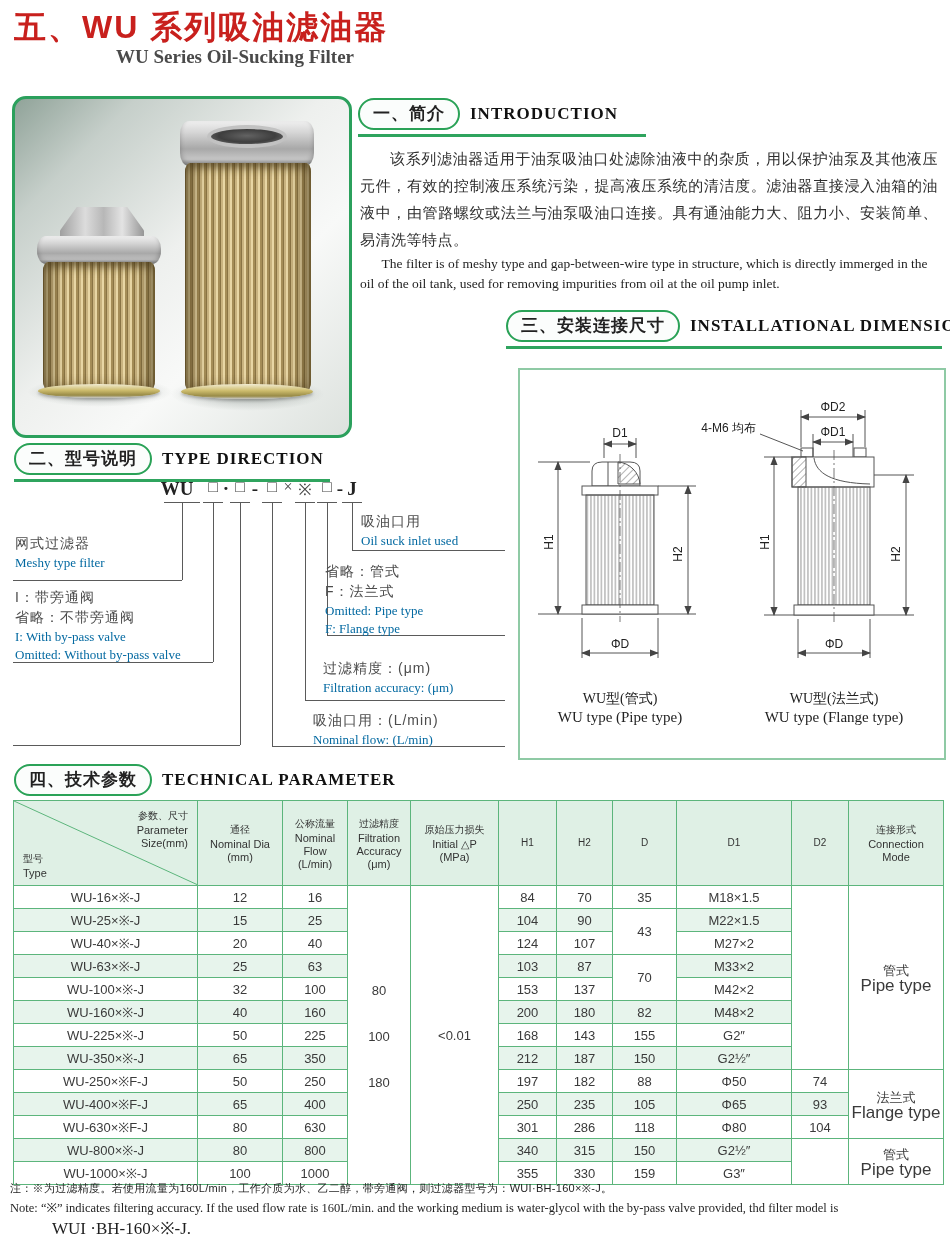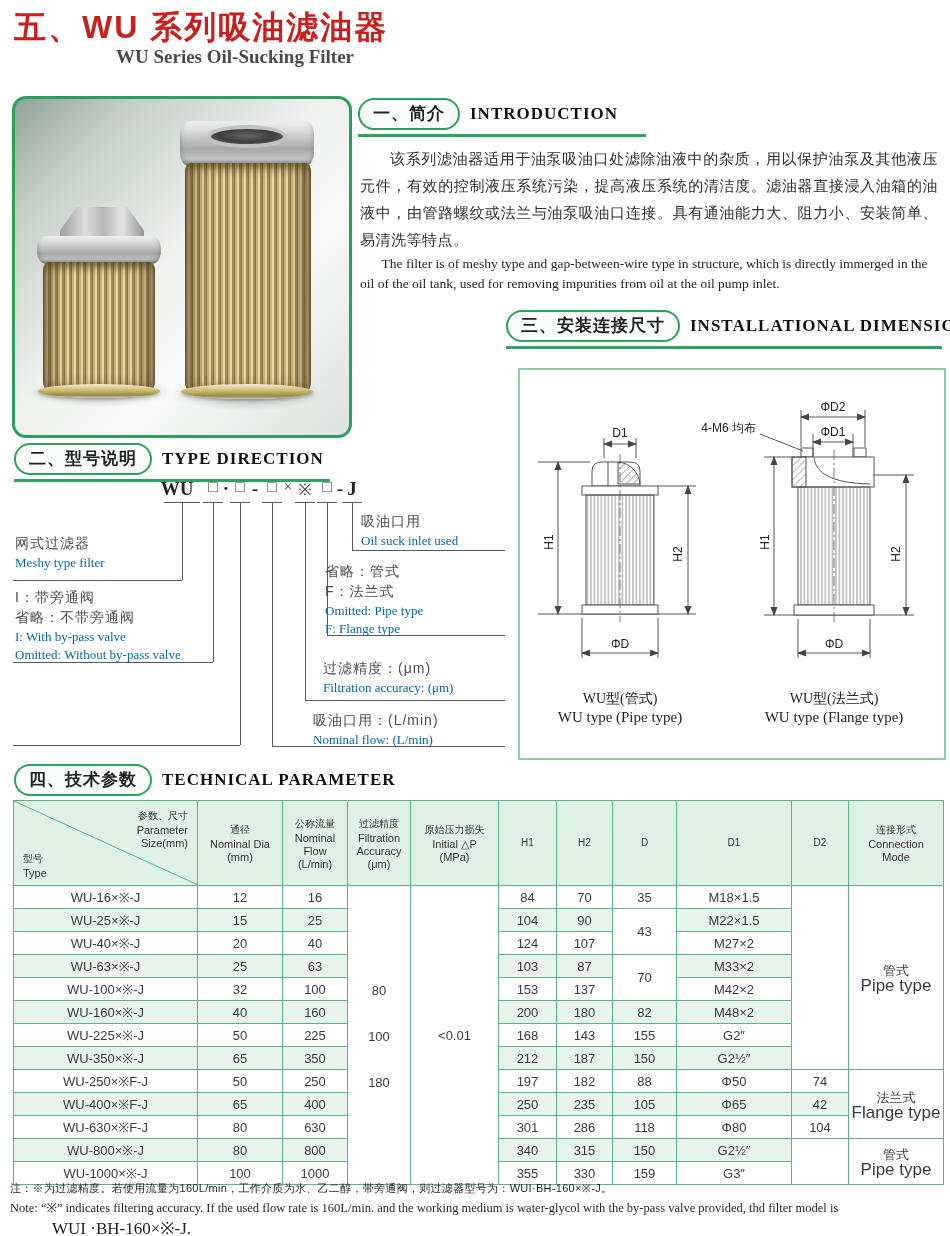--- a/index.html
+++ b/index.html
@@ -483,21 +483,21 @@
         </td>
       </tr>
       <tr>
         <td class="model-c">WU-400×※F-J</td>
         <td>65</td>
         <td>400</td>
         <td>250</td>
         <td>235</td>
         <td>105</td>
         <td>Φ65</td>
-        <td>42</td>
+        <td>93</td>
       </tr>
       <tr>
         <td class="model-c">WU-630×※F-J</td>
         <td>80</td>
         <td>630</td>
         <td>301</td>
         <td>286</td>
         <td>118</td>
         <td>Φ80</td>
         <td>104</td>

